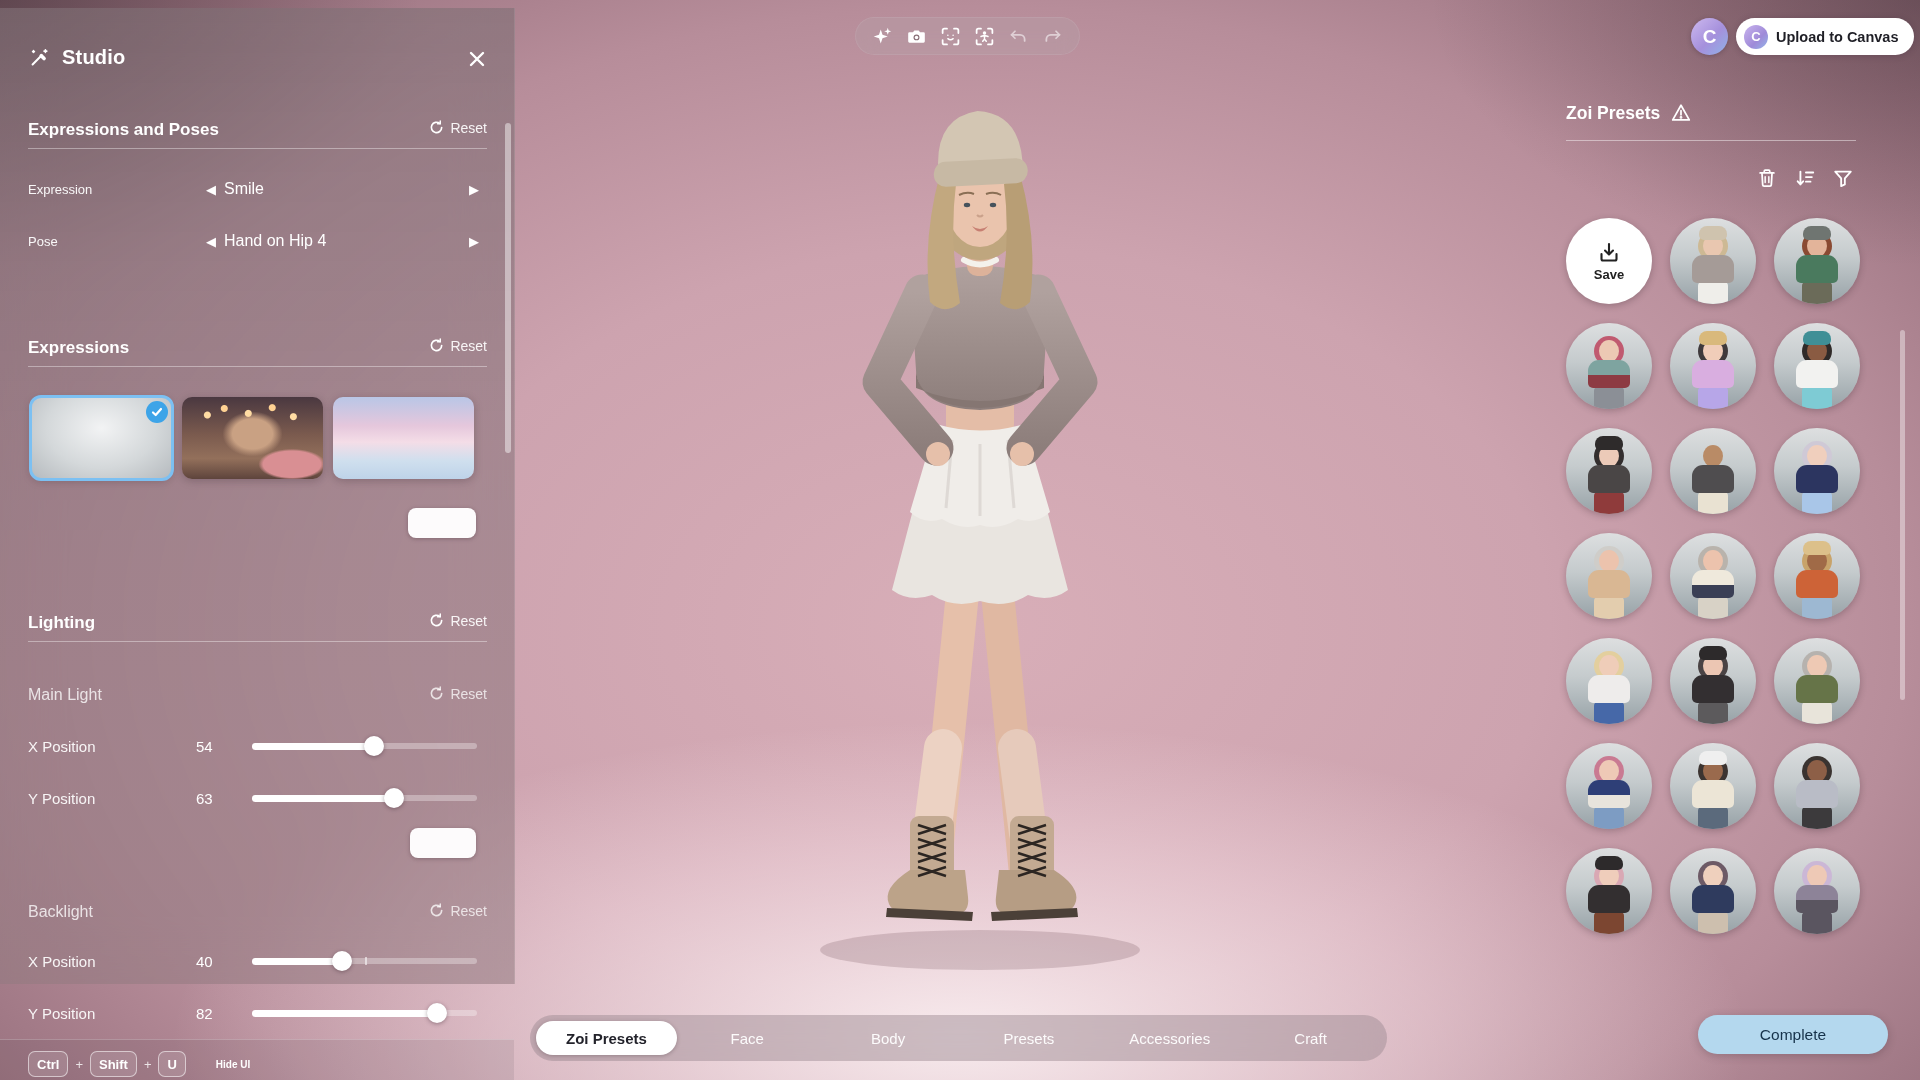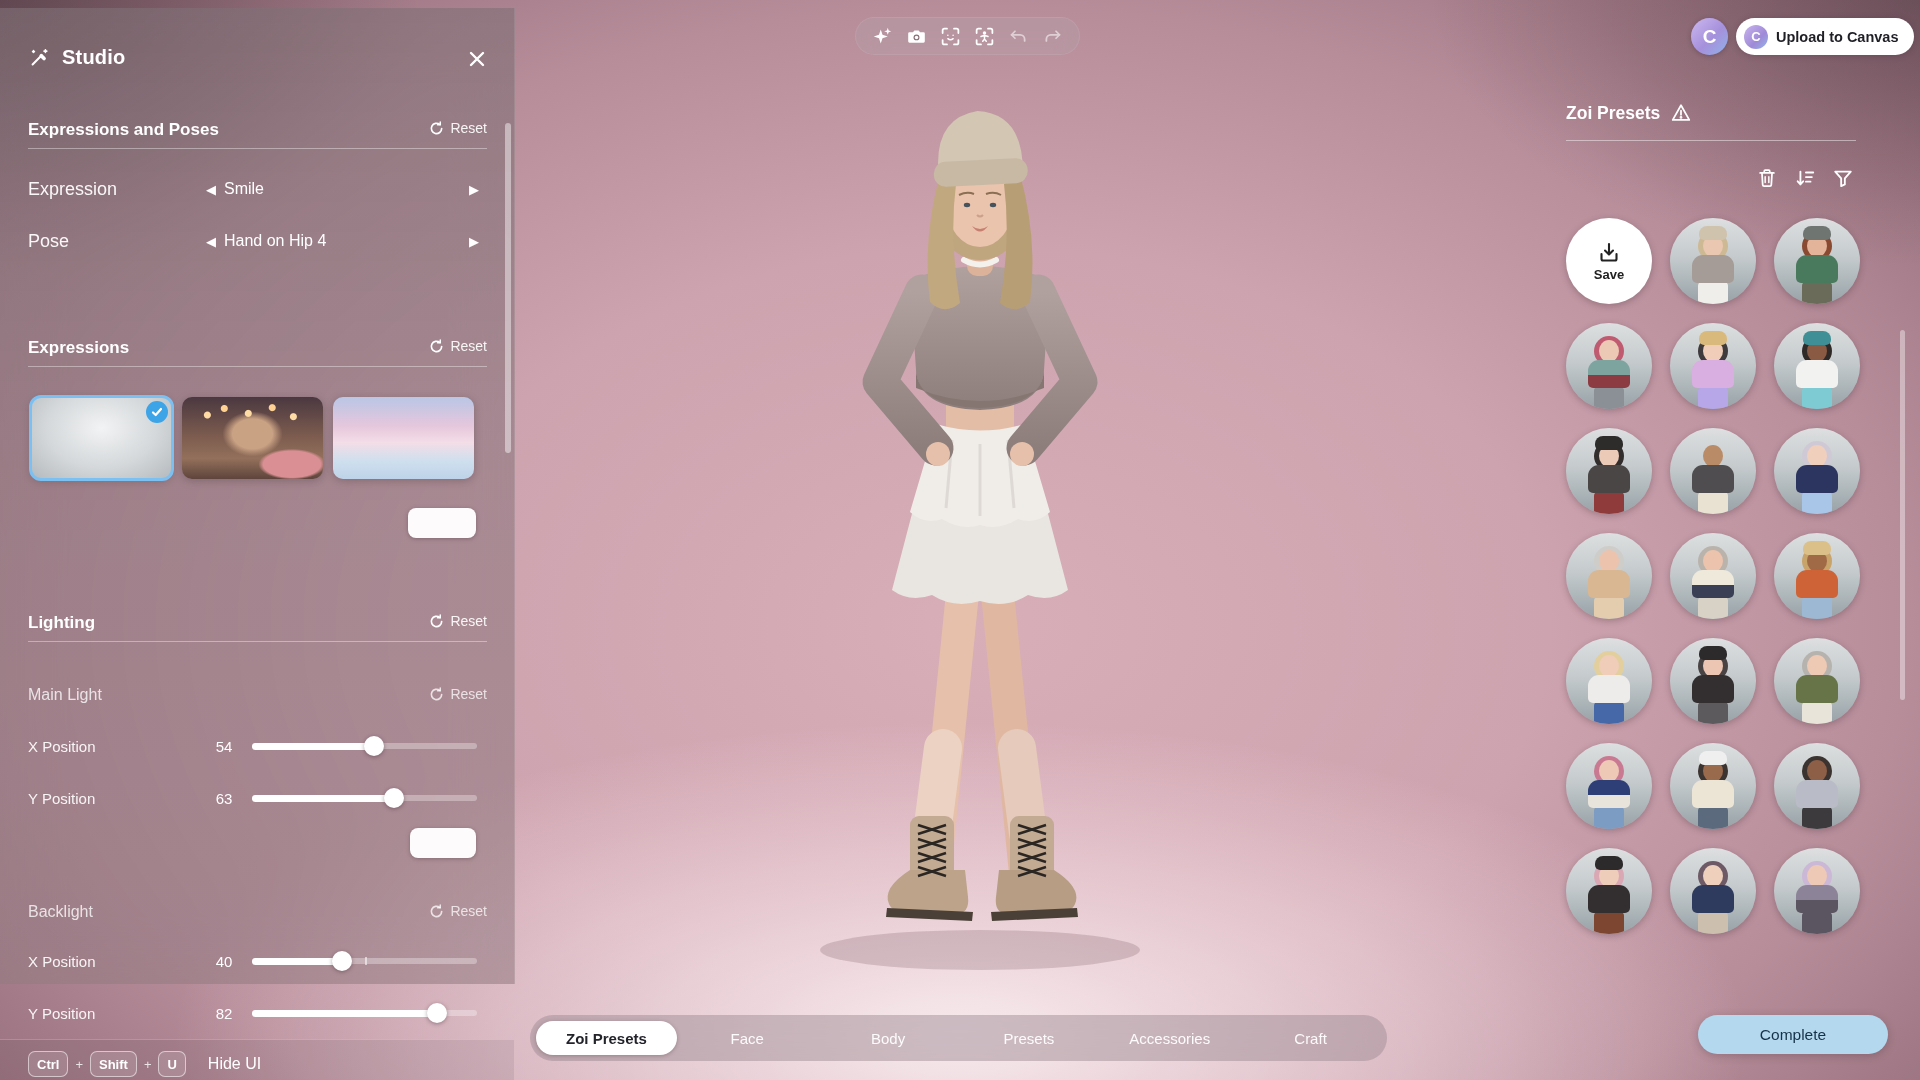--- a/index.html
+++ b/index.html
@@ -24,52 +24,52 @@
   
   .left-panel { position:absolute; left:0; top:8px; width:515px; height:976px;
     background:linear-gradient(180deg, rgba(128,112,118,0.62), rgba(138,117,124,0.55) 55%, rgba(146,122,128,0.55));
     -webkit-backdrop-filter:blur(28px); backdrop-filter:blur(28px);
     border-right:1px solid rgba(255,255,255,0.10); }
   .lp-abs { position:absolute; }
   .panel-title { font-size:20px; font-weight:bold; letter-spacing:.2px; }
   .icon-btn { display:inline-flex; align-items:center; justify-content:center; cursor:pointer; background:none; border:none; color:#fff; }
   .sec-title { font-size:17px; font-weight:bold; color:#fff; }
   .sec-title.dim { font-weight:normal; font-size:16px; color:rgba(255,255,255,0.78); }
-  .reset-btn { display:inline-flex; align-items:flex-end; gap:6px; font-size:14px; color:rgba(255,255,255,0.92); cursor:pointer; background:none; border:none; }
+  .reset-btn { display:inline-flex; align-items:flex-start; gap:6px; font-size:14px; color:rgba(255,255,255,0.92); cursor:pointer; background:none; border:none; }
   .reset-btn.dim { color:rgba(255,255,255,0.75); }
   .divider { position:absolute; left:28px; right:27px; height:1px; background:rgba(255,255,255,0.38); }
-  .row-label { font-size:18px; color:rgba(255,255,255,0.95); }
+  .row-label { font-size:13px; color:rgba(255,255,255,0.95); }
   .stepper-row { position:absolute; left:28px; right:27px; height:30px; display:flex; align-items:center; }
   .stepper-row .lbl { width:170px; }
   .stepper-row .arrow { width:26px; height:26px; font-size:13px; color:#fff; display:flex; align-items:center; justify-content:center; cursor:pointer; }
   .stepper-row .val { flex:1; font-size:16px; color:#fff; }
 
   .thumb { position:absolute; top:389px; width:141px; height:82px; border-radius:10px; cursor:pointer; overflow:hidden; box-shadow:0 2px 8px rgba(40,25,32,0.25); }
   .thumb.selected { outline:3px solid #7cc0f2; outline-offset:-1px; }
   .thumb .check { position:absolute; top:4px; right:4px; width:22px; height:22px; border-radius:50%; background:#3da4e8; display:flex; align-items:center; justify-content:center; }
   .swatch { position:absolute; width:68px; height:30px; border-radius:8px; background:#fdfbfc; box-shadow:0 1px 4px rgba(60,40,48,0.35); cursor:pointer; }
 
   .slider-row { position:absolute; left:28px; right:37px; height:30px; display:flex; align-items:center; }
   .slider-row .lbl { width:168px; font-size:15px; color:rgba(255,255,255,0.92); }
-  .slider-row .val { width:56px; text-align:center; font-size:15px; color:#fff; }
+  .slider-row .val { width:56px; font-size:15px; color:#fff; }
   .slider { position:relative; flex:1; height:30px; cursor:pointer; }
   .slider .track { position:absolute; left:0; right:0; top:12px; height:6px; border-radius:3px; background:rgba(255,255,255,0.32); }
   .slider .fill  { position:absolute; left:0; top:11.5px; height:7px; border-radius:4px; background:#ffffff; }
   .slider .tick  { position:absolute; top:11px; width:2px; height:8px; background:rgba(255,255,255,0.55); }
   .slider .handle{ position:absolute; top:5px; width:20px; height:20px; border-radius:50%; background:#ffffff; box-shadow:0 1px 4px rgba(50,30,40,0.4); }
 
   .lp-scrollbar { position:absolute; left:505px; top:115px; width:6px; height:330px; border-radius:3px; background:rgba(255,255,255,0.45); }
 
   .hotkey-bar { position:absolute; left:0; right:0; top:1031px; height:49px; border-top:1px solid rgba(255,255,255,0.22);
     display:flex; align-items:center; padding-left:28px; background:rgba(60,48,54,0.10); }
   .keycap { display:inline-flex; align-items:center; justify-content:center; min-width:26px; height:26px; padding:0 8px;
     border:1.5px solid rgba(255,255,255,0.55); border-radius:7px; background:rgba(255,255,255,0.12);
     font-size:13px; font-weight:bold; color:#fff; }
   .plus { margin:0 7px; font-size:13px; color:rgba(255,255,255,0.8); }
-  .hideui { margin-left:22px; font-size:16px; color:#fff; }
+  .hideui { margin-left:30px; font-size:10px; color:#fff;font-weight:bold; }
 
   
   .top-toolbar { position:absolute; left:855px; top:17px; height:38px; border-radius:19px;
     background:rgba(182,160,168,0.38); -webkit-backdrop-filter:blur(10px); backdrop-filter:blur(10px);
     display:flex; align-items:center; gap:13px; padding:0 17px; box-shadow:inset 0 0 0 1px rgba(255,255,255,0.08); }
   .tool-icon { width:21px; height:21px; display:flex; align-items:center; justify-content:center; cursor:pointer; color:#fff; }
   .tool-icon.disabled { opacity:0.55; cursor:default; }
 
   
   .canvas-badge { position:absolute; left:1691px; top:18px; width:37px; height:37px; border-radius:50%;

